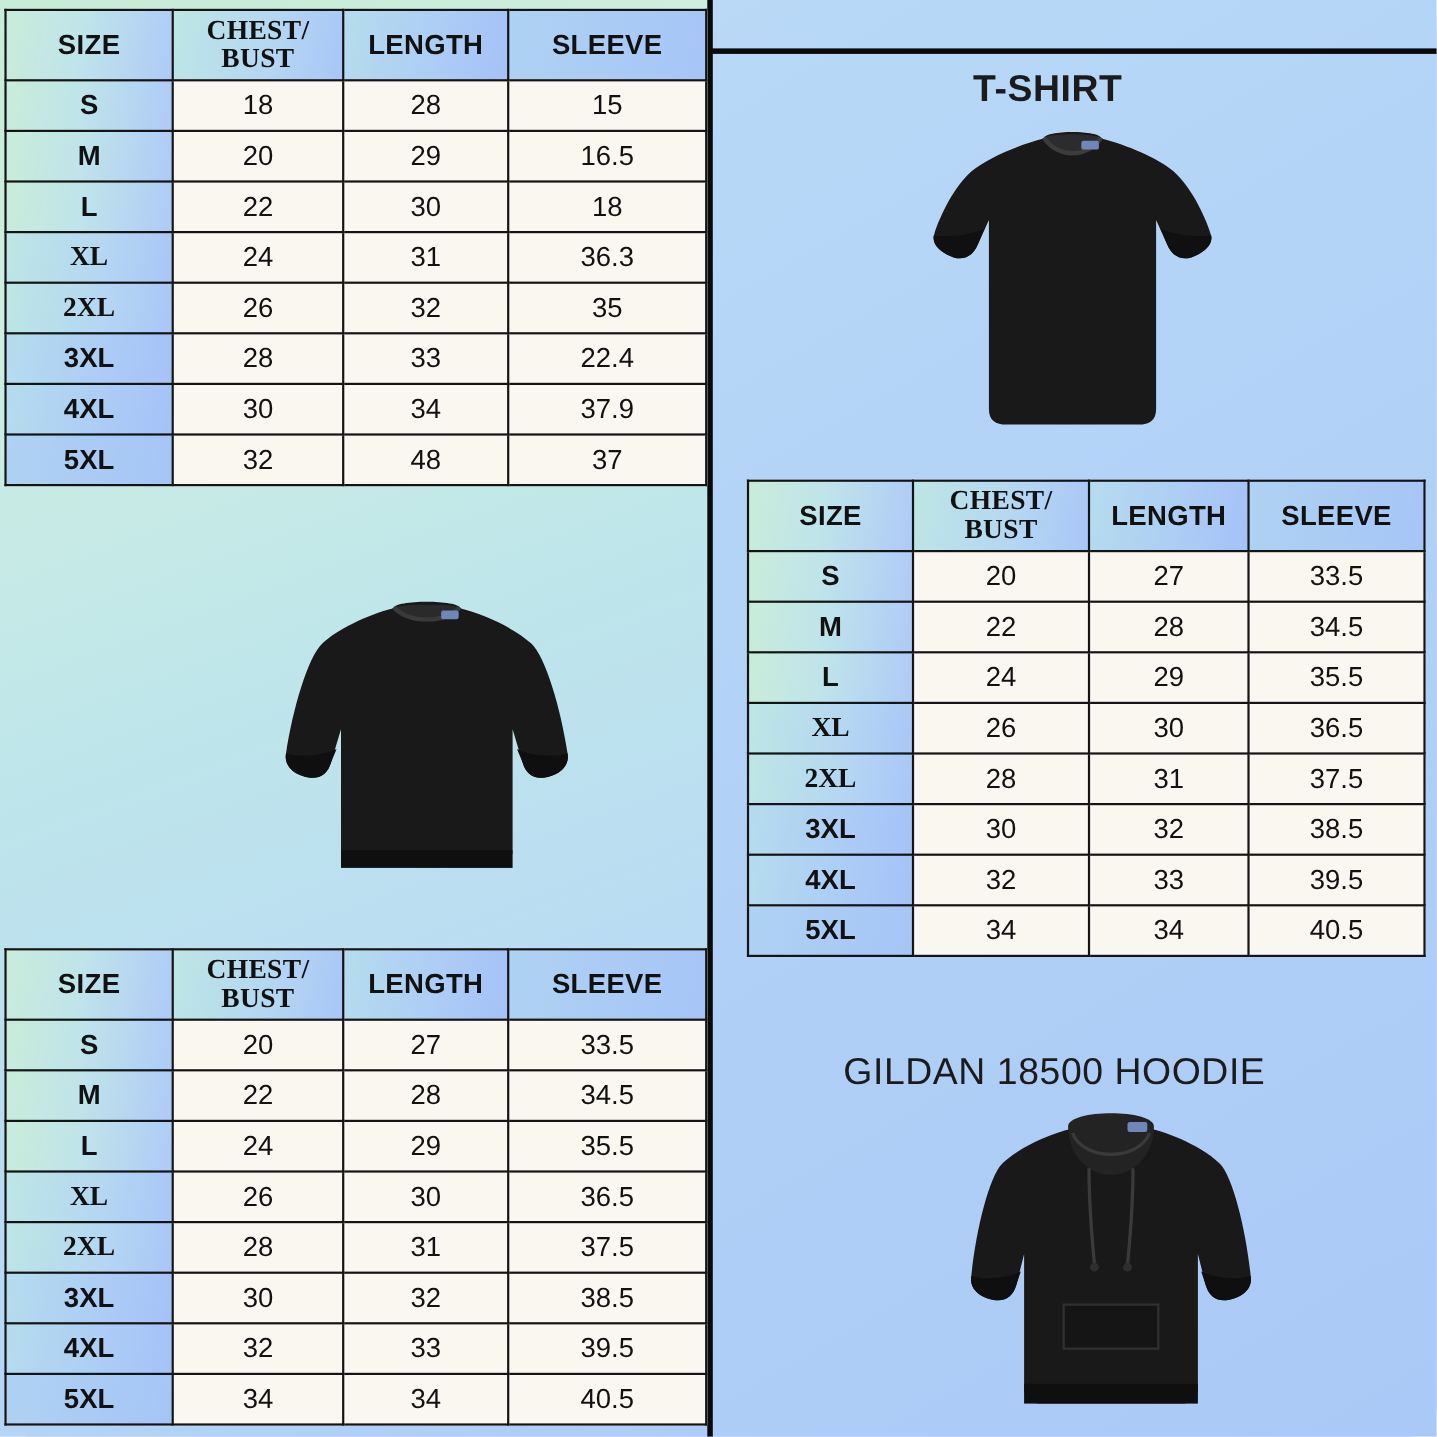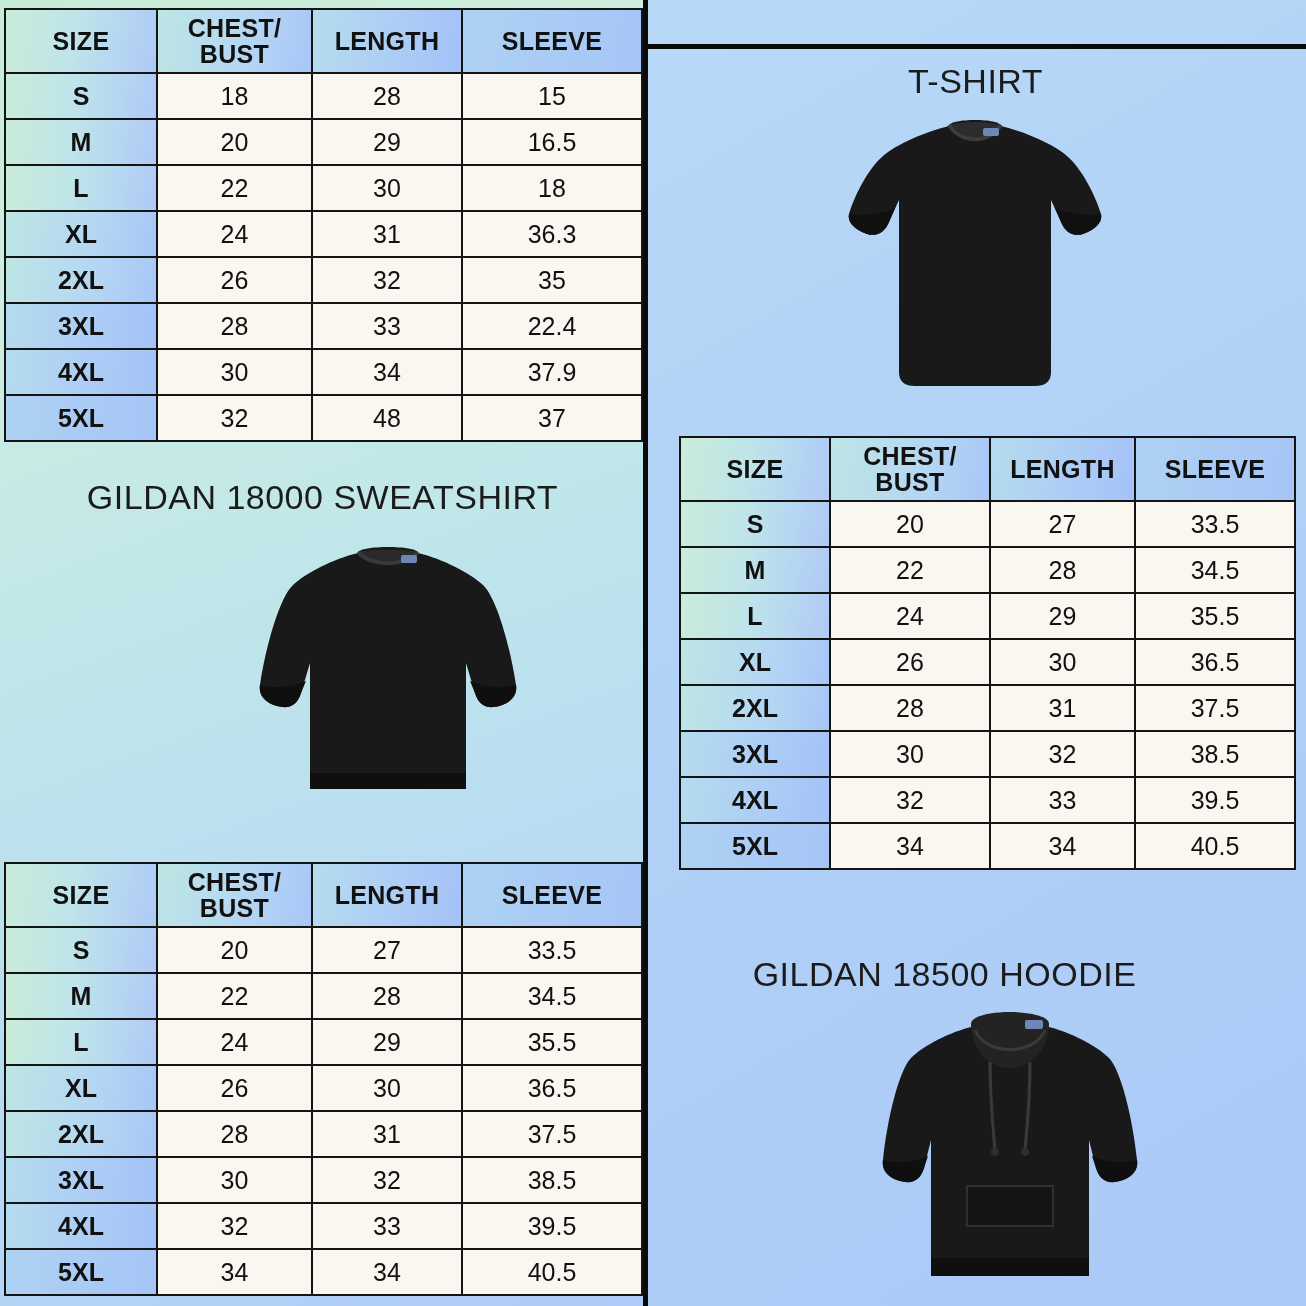--- a/index.html
+++ b/index.html
@@ -70,21 +70,21 @@
   }
   table.size-table tbody td {
     height: 44px;
     font-weight: normal;
   }
   table.size-table tbody td.size-cell {
     font-weight: bold;
   }
   
   .grad-a { background: linear-gradient(100deg, #c9ecd9 0%, #bfe4ea 45%, #aecaf7 100%); }
-  .grad-b { background: linear-gradient(100deg, #bde6e4 0%, #b4d6f3 60%, #a8c6f7 100%); }
+  .grad-b { background: linear-gradient(100deg, #bde6e4 0%, #b4d6f3 60%, #a8c6f7 100%); font-family: Liberation Serif, serif; }
   .grad-c { background: linear-gradient(100deg, #b5dced 0%, #acccf6 60%, #a4c2f7 100%); }
   .grad-d { background: linear-gradient(100deg, #aed2f2 0%, #a6c5f7 100%); }
   .cell-plain { background: #faf7f0; }
 
   
   .size-table col.c1 { width: 152px; }
   .size-table col.c2 { width: 155px; }
   .size-table col.c3 { width: 150px; }
   .size-table col.c4 { width: 180px; }
 
@@ -100,23 +100,23 @@
 
   
   .heading {
     position: absolute;
     text-align: center;
     font-size: 34px;
     color: #1b1b1b;
     letter-spacing: 0.5px;
     font-weight: normal;
   }
-  #heading-tshirt { left: 645px; top: 62px; width: 661px; }
+  #heading-tshirt { left: 622px; top: 62px; width: 661px; font-weight: bold; }
   #heading-sweatshirt { left: 4px; top: 478px; width: 637px; }
-  #heading-hoodie { left: 614px; top: 955px; width: 661px; }
+  #heading-hoodie { left: 628px; top: 955px; width: 661px; }
 
   
   .garment { position: absolute; }
   #tshirt-img { left: 845px; top: 110px; width: 260px; height: 300px; }
   #sweatshirt-img { left: 238px; top: 535px; width: 300px; height: 280px; }
   #hoodie-img { left: 875px; top: 1000px; width: 270px; height: 300px; }
 </style>
 </head>
 <body>
 
@@ -189,21 +189,20 @@
       </tr>
       <tr>
         <td class="size-cell grad-d">5XL</td>
         <td class="cell-plain">32</td>
         <td class="cell-plain">48</td>
         <td class="cell-plain">37</td>
       </tr>
     </tbody>
   </table>
 
-  <div class="heading" id="heading-sweatshirt">GILDAN 18000 SWEATSHIRT</div>
 
   <div class="garment" id="sweatshirt-img">
     <svg viewBox="0 0 300 280" width="300" height="280" xmlns="http://www.w3.org/2000/svg">
       <path d="M120 18 C120 10,180 10,180 18 C205 24,232 38,245 50 C258 62,272 110,278 150
                C280 162,270 170,256 172 C246 173,240 168,237 158 L228 128
                L228 238 C228 248,222 252,212 252 L88 252 C78 252,72 248,72 238
                L72 128 L63 158 C60 168,54 173,44 172 C30 170,20 162,22 150
                C28 110,42 62,55 50 C68 38,95 24,120 18 Z" fill="#191919"></path>
       <path d="M120 17 C132 30,168 30,180 17 C172 14,128 14,120 17 Z" fill="#2a2a2a"></path>
       <path d="M120 17 C132 32,168 32,180 17" fill="none" stroke="#3a3a3a" stroke-width="4"></path>

